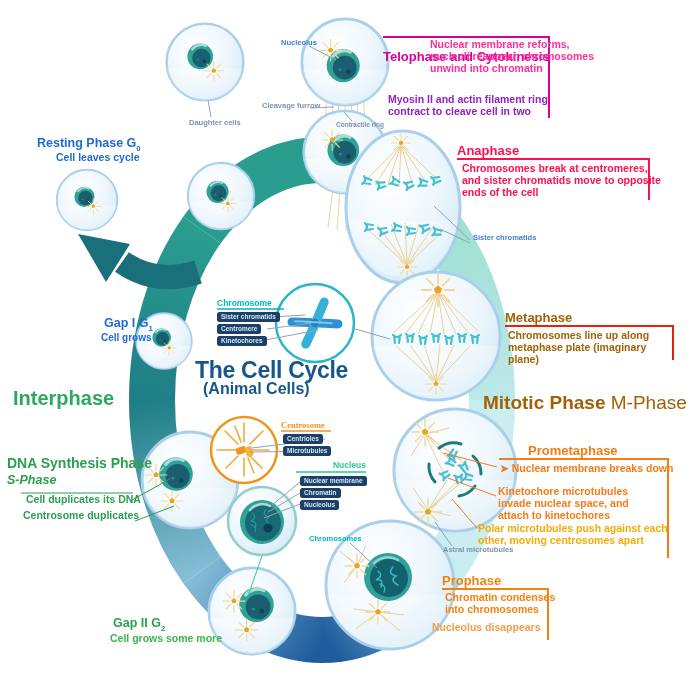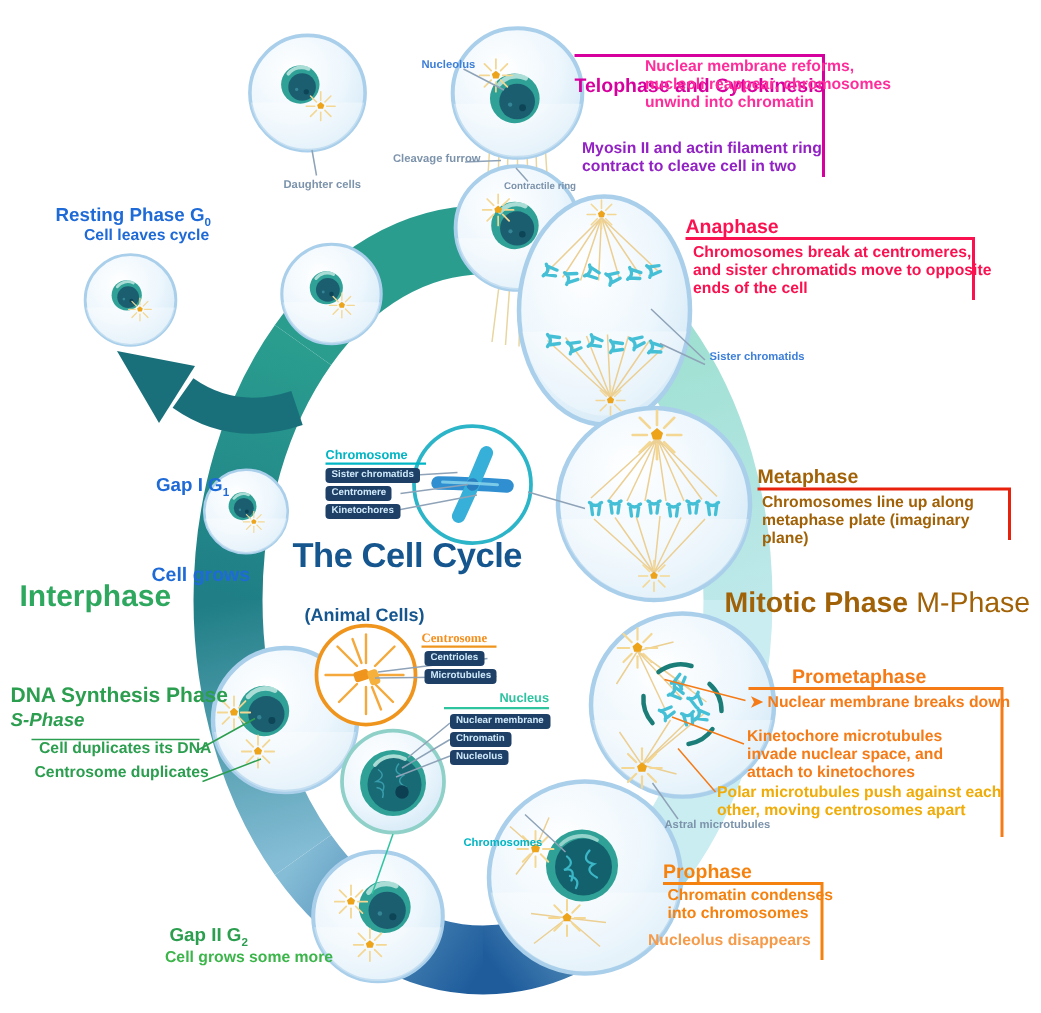--- a/index.html
+++ b/index.html
@@ -328,34 +328,34 @@
 <div class="t b c-polar" style="left:478px;top:523px;width:200px;font-size:10.5px;">Polar microtubules push against each other, moving centrosomes apart</div>
 
 <div class="t b c-proph" style="left:442px;top:574px;font-size:13px;">Prophase</div>
 <div class="t b c-proph" style="left:445px;top:592px;width:112px;font-size:10.5px;">Chromatin condenses into chromosomes</div>
 <div class="t b c-proph2" style="left:432px;top:622px;width:140px;font-size:10.5px;">Nucleolus disappears</div>
 
 <div class="t b c-blue" style="left:37px;top:136px;font-size:12.5px;white-space:nowrap;"><span>Resting Phase G</span><sub>0</sub></div>
 <div class="t b c-blue" style="left:56px;top:152px;font-size:10.5px;">Cell leaves cycle</div>
 
 <div class="t b c-blue" style="left:104px;top:316px;font-size:12.5px;white-space:nowrap;"><span>Gap I G</span><sub>1</sub></div>
-<div class="t b c-blue" style="left:101px;top:332px;font-size:13px;margin-top:44px;">Cell grows</div>
+<div class="t b c-blue" style="left:101px;top:332px;font-size:10px;">Cell grows</div>
 
 <div class="t b c-iphase" style="left:13px;top:387px;font-size:20px;">Interphase</div>
 
 <div class="t b c-green" style="left:7px;top:456px;font-size:14px;">DNA Synthesis Phase</div>
 <div class="t b i c-green" style="left:7px;top:473px;font-size:12.5px;">S-Phase</div>
 <div class="t b c-green" style="left:26px;top:494px;font-size:10.5px;">Cell duplicates its DNA</div>
 <div class="t b c-green" style="left:23px;top:510px;font-size:10.5px;">Centrosome duplicates</div>
 
 <div class="t b c-green" style="left:113px;top:616px;font-size:12.5px;white-space:nowrap;"><span>Gap II G</span><sub>2</sub></div>
 <div class="t b c-green2" style="left:110px;top:633px;font-size:10.5px;">Cell grows some more</div>
 
 <div class="t b c-cycle" style="left:195px;top:357px;font-size:23px;letter-spacing:-0.3px;">The Cell Cycle</div>
-<div class="t b c-cycle" style="left:203px;top:404px;font-size:12px;text-align:right;">(Animal Cells)</div>
+<div class="t b c-cycle" style="left:203px;top:380px;font-size:16px;text-align:right;">(Animal Cells)</div>
 
 <div class="t inset-title c-tealbl" style="left:217px;top:299px;">Chromosome</div>
 <div class="pills" style="left:217px;top:312px;">
   <span class="pill">Sister chromatids</span>
   <span class="pill">Centromere</span>
   <span class="pill">Kinetochores</span>
 </div>
 
 <div class="t inset-title c-centro" style="left:281px;top:421px;">Centrosome</div>
 <div class="pills" style="left:283px;top:434px;">
@@ -369,15 +369,15 @@
   <span class="pill">Chromatin</span>
   <span class="pill">Nucleolus</span>
 </div>
 
 <div class="t tiny c-lblue" style="left:281px;top:39px;">Nucleolus</div>
 <div class="t tiny c-gray" style="left:262px;top:102px;">Cleavage furrow</div>
 <div class="t tiny c-gray" style="left:189px;top:119px;">Daughter cells</div>
 <div class="t c-gray" style="left:336px;top:121px;font-size:6.5px;font-weight:bold;">Contractile ring</div>
 <div class="t tiny c-lblue" style="left:473px;top:234px;">Sister chromatids</div>
 <div class="t tiny c-gray" style="left:443px;top:546px;">Astral microtubules</div>
-<div class="t tiny c-tealbl" style="left:309px;top:535px;margin-top:23px;">Chromosomes</div>
+<div class="t tiny c-tealbl" style="left:309px;top:535px;">Chromosomes</div>
 
 </div>
 
 </body></html>

